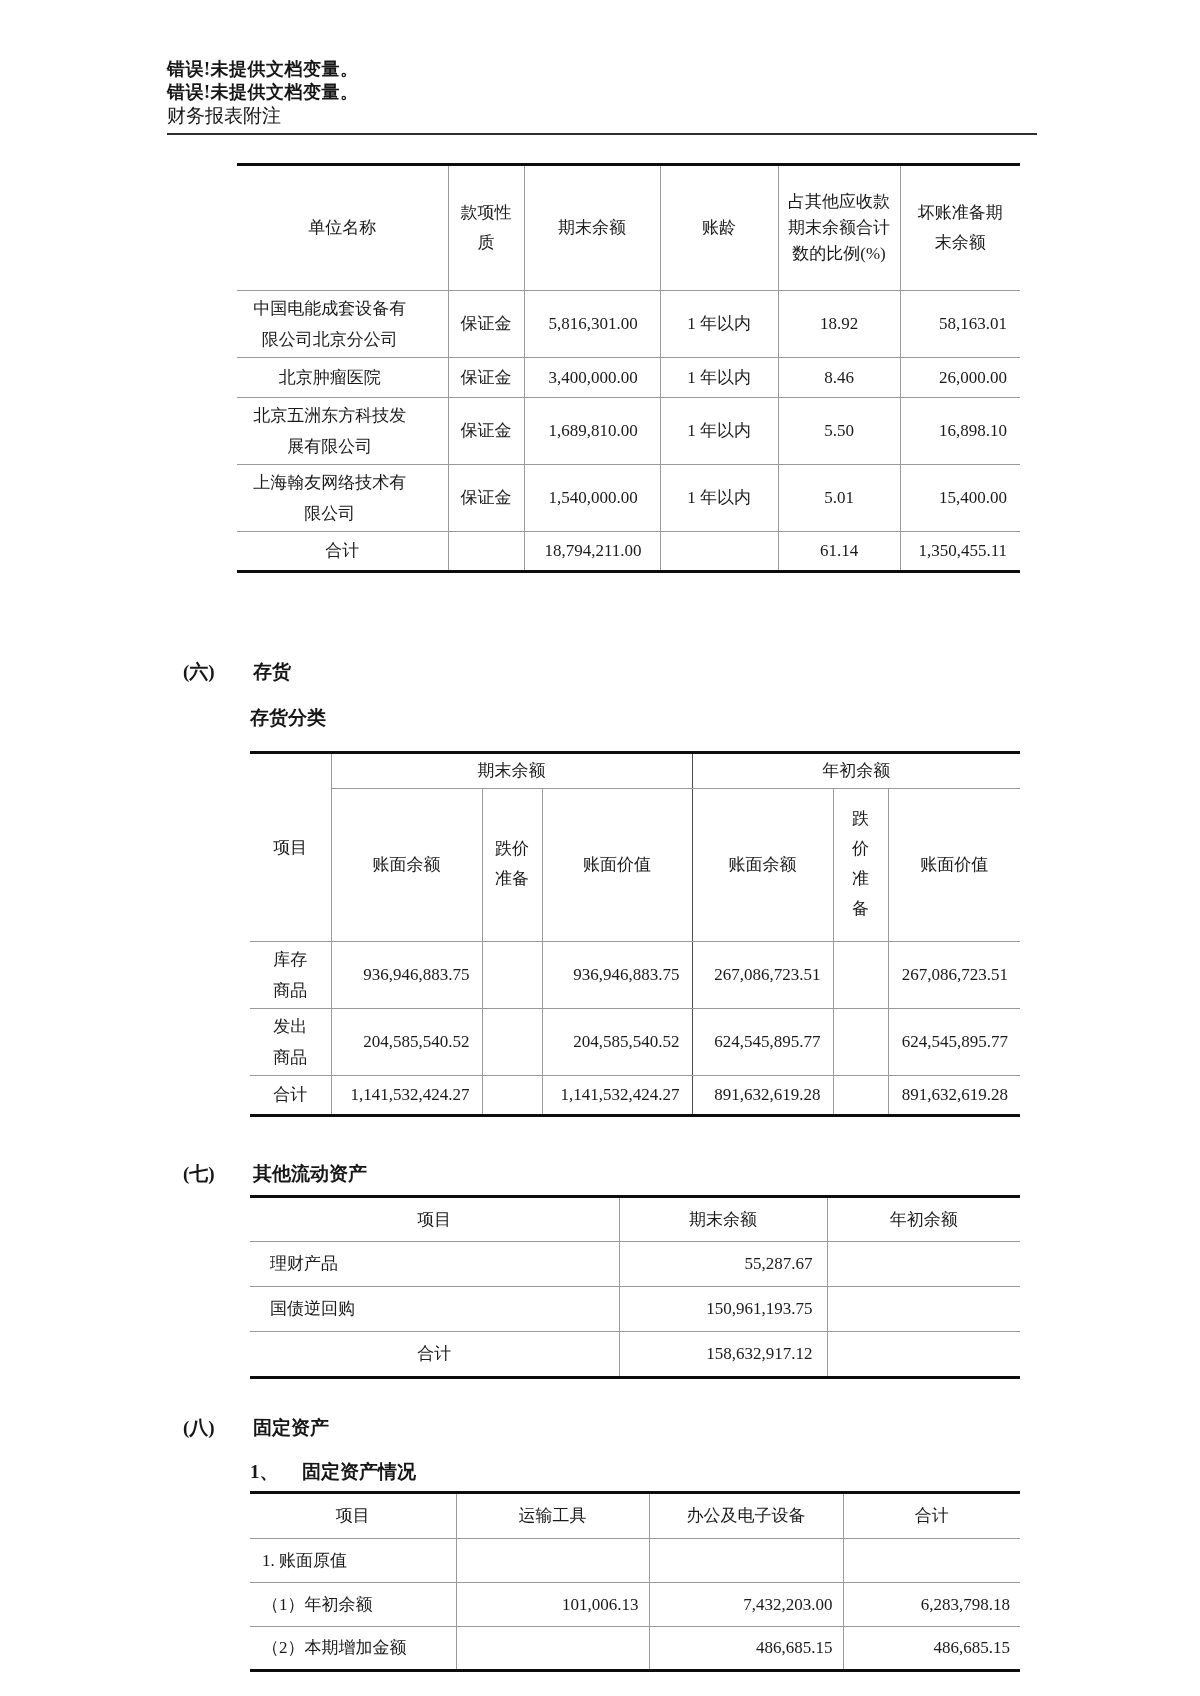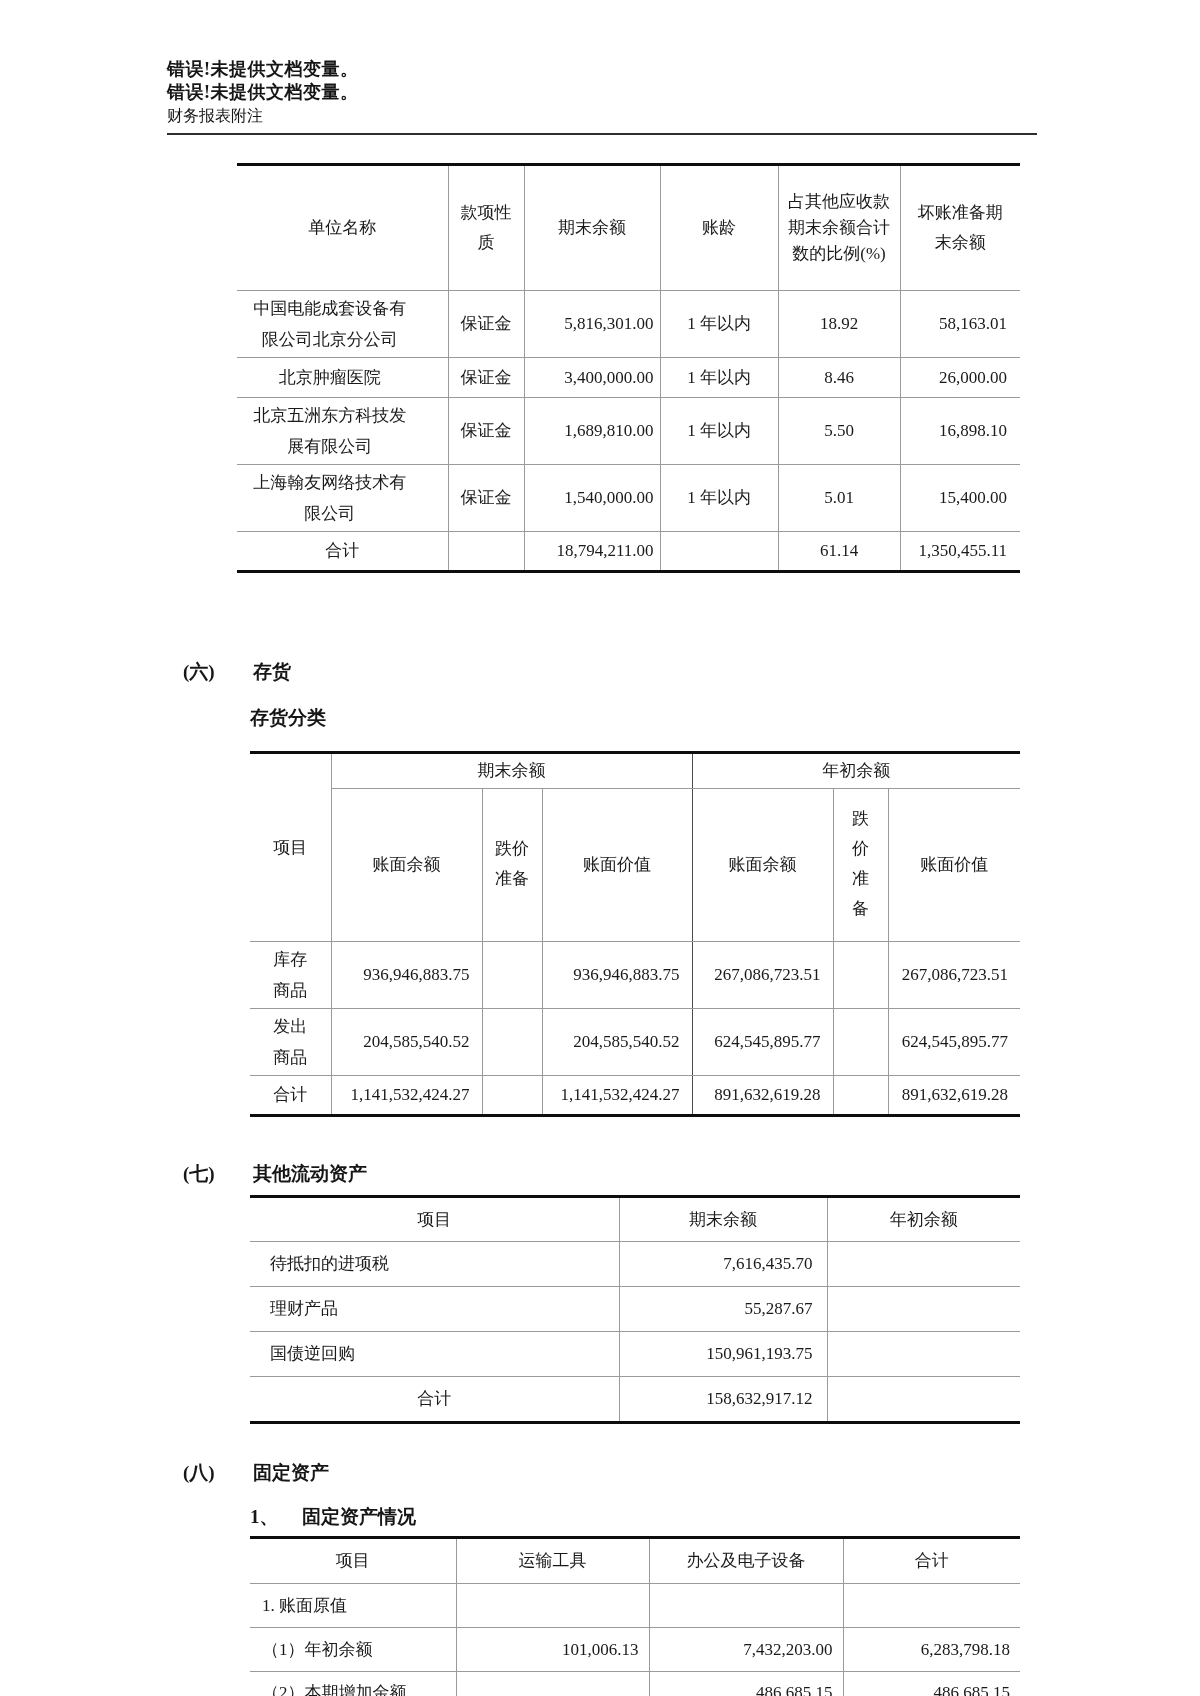--- a/index.html
+++ b/index.html
@@ -6,21 +6,21 @@
   body {
     width:1200px; height:1696px; position:relative; overflow:hidden;
     font-family:"Liberation Serif","DejaVu Serif",serif;
     color:#161616;
     -webkit-font-smoothing:antialiased;
   }
   .page { padding:58px 0 0 167px; }
 
   
   .doc-header .err { font-weight:bold; font-size:18px; line-height:23px; letter-spacing:0.5px; }
-  .doc-header .sub { font-size:16px; line-height:23px; }
+  .doc-header .sub { font-size:19px; line-height:23px; }
   .top-rule { width:870px; height:0; border-top:2px solid #2e2e2e; margin-top:6px; }
 
   
   table { border-collapse:collapse; table-layout:fixed; }
   .fin { border-top:3px solid #0d0d0d; border-bottom:3px solid #0d0d0d; font-size:17px; color:#1a1a1a; }
   .fin th, .fin td {
     border:1px solid #9a9a9a; font-weight:normal; padding:2px 8px;
     text-align:center; vertical-align:middle; line-height:30px;
     overflow:hidden; word-break:break-all;
   }
@@ -28,21 +28,21 @@
   .fin tr > *:last-child  { border-right:none; }
   .fin tr:first-child > * { border-top:none; }
   .fin tr:last-child  > * { border-bottom:none; }
 
   
   .t1 { margin:28px 0 0 70px; width:783px; }
   .t1 th { line-height:30px; }
   .t1 th.ratio { padding:4px 8px; line-height:26px; }
   .t1 th.badh  { padding:2px 14px; line-height:30px; }
   .t1 td.name  { text-align:center; padding:2px 38px 2px 13px; line-height:31px; }
-  .t1 td.num-r { text-align:right; padding-right:6px; }
+  .t1 td.num-r { padding-right:6px; }
   .t1 td.bad   { text-align:right; padding-right:13px; }
   .t1 tr.h     { height:126px; }
   .t1 tr.r2l   { height:64px; }
   .t1 tr.r1l   { height:40px; }
   .t1 tr.tot   { height:40px; }
 
   
   .sec { display:flex; margin-left:16px; font-weight:bold; font-size:19px; line-height:26px; }
   .sec .num { width:70px; flex:none; }
   .sec6 { margin-top:86px; }
@@ -221,25 +221,20 @@
         <col style="width:208px">
         <col style="width:193px">
       </colgroup>
     <tbody>
         <tr>
       <th>项目</th>
       <th>期末余额</th>
       <th>年初余额</th>
     </tr>
     <tr>
-      <td class="item">待抵扣的进项税</td>
-      <td class="num">7,616,435.70</td>
-      <td></td>
-    </tr>
-    <tr>
       <td class="item">理财产品</td>
       <td class="num">55,287.67</td>
       <td></td>
     </tr>
     <tr>
       <td class="item">国债逆回购</td>
       <td class="num">150,961,193.75</td>
       <td></td>
     </tr>
     <tr class="tot">

